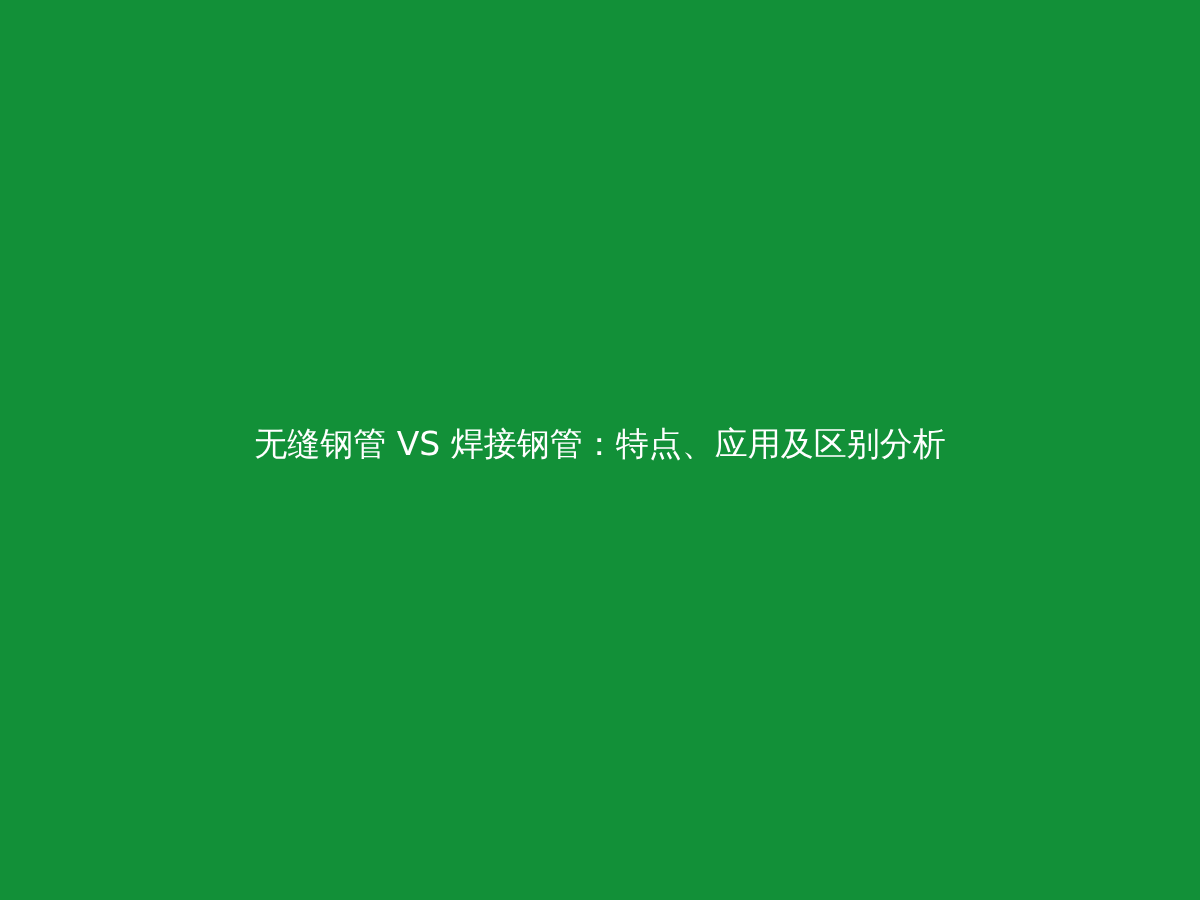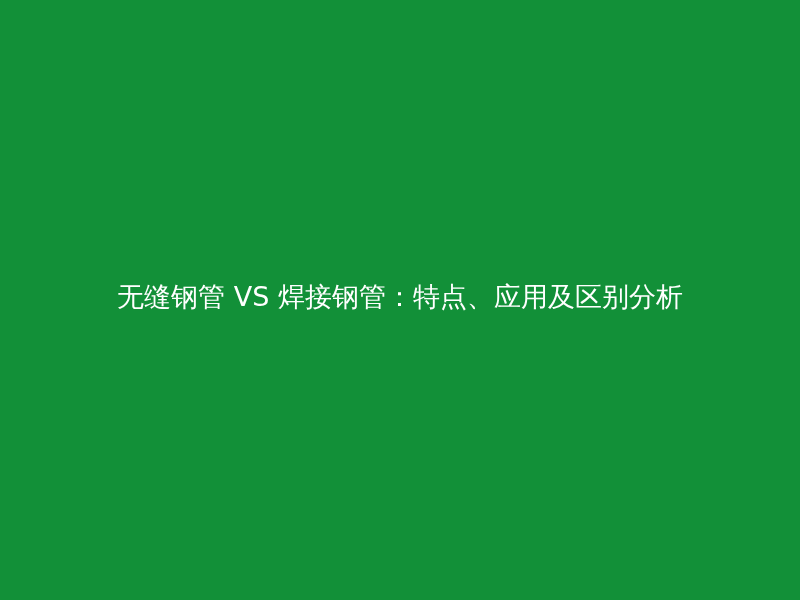--- a/index.html
+++ b/index.html
@@ -22,21 +22,21 @@
     display: flex;
     align-items: center;
     justify-content: center;
   }
   .banner-title {
     display: block;
     width: 100%;
     text-align: center;
     color: #ffffff;
     font-family: "DejaVu Sans", "Liberation Sans", sans-serif;
-    font-size: 27px;
+    font-size: 22px;
     font-weight: 400;
     line-height: 1.25;
     letter-spacing: 0px;
     white-space: nowrap;
     margin: 0;
     padding: 0;
     position: relative;
     top: -3px;
   }
 </style>

